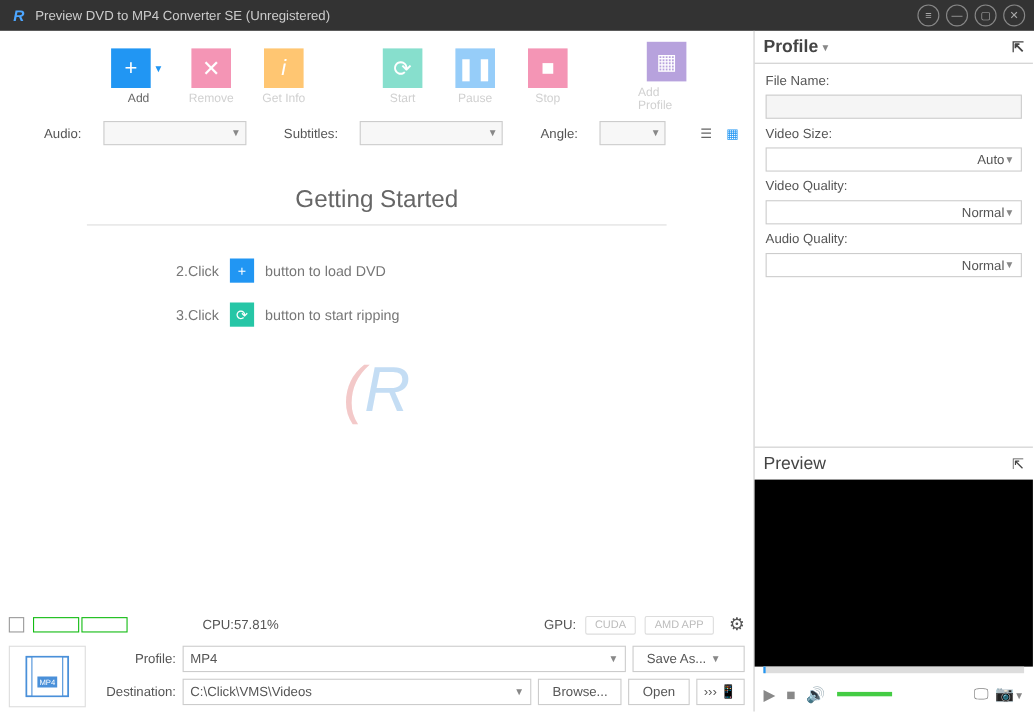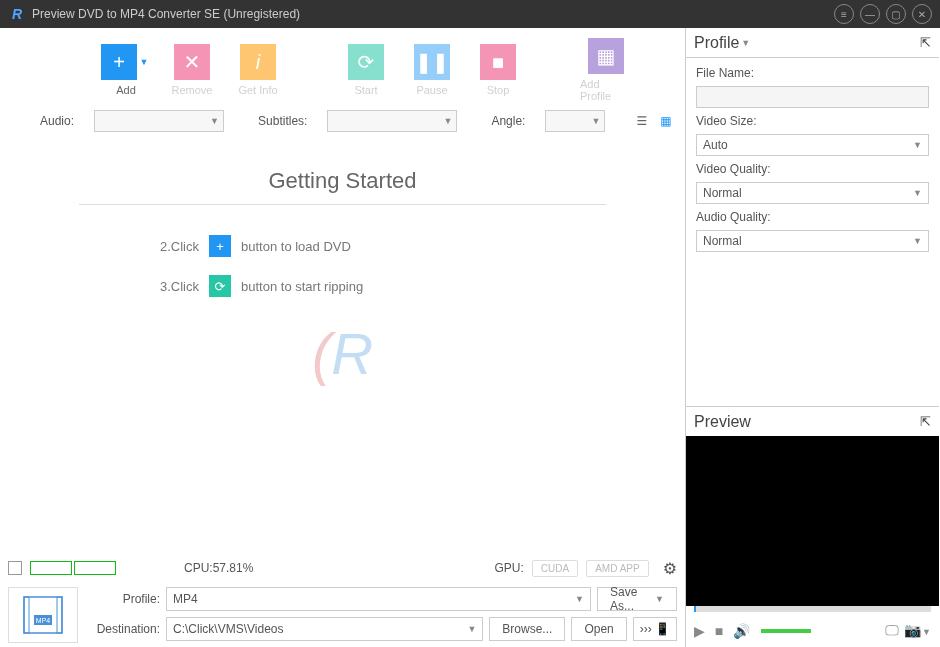--- a/index.html
+++ b/index.html
@@ -53,26 +53,26 @@
 .thumb { width: 70px; height: 56px; border: 1px solid #ddd; display: flex; align-items: center; justify-content: center; color: #4a90d9; font-size: 11px; }
 .dest-fields { flex: 1; display: flex; flex-direction: column; gap: 6px; }
 .dest-row { display: flex; align-items: center; gap: 6px; }
 .dest-row label { width: 72px; text-align: right; font-size: 12px; }
 .dest-combo { flex: 1; height: 24px; border: 1px solid #ccc; display: flex; align-items: center; padding: 0 6px; background: #fff; justify-content: space-between; cursor: pointer; font-size: 12px; }
 .dest-btn { height: 24px; padding: 0 12px; border: 1px solid #ccc; background: #fff; cursor: pointer; font-size: 12px; display: flex; align-items: center; gap: 4px; }
 
 .footer { height: 26px; border-top: 1px solid #ddd; display: flex; align-items: center; padding: 0 8px; font-size: 12px; color: #666; }
 .footer-icon { margin-left: auto; cursor: pointer; }
 
-.profile-header { height: 30px; display: flex; align-items: center; padding: 0 8px; font-size: 16px; color: #444; border-bottom: 1px solid #ccc; }
+.profile-header { height: 30px; display: flex; align-items: center; padding: 0 8px; font-size: 16px; color: #444; border-bottom: 1px solid #ccc; font-weight: bold; }
 .profile-header .expand { margin-left: auto; cursor: pointer; font-size: 13px; }
 .profile-body { padding: 8px 10px; display: flex; flex-direction: column; gap: 6px; }
 .profile-body label { font-size: 12px; color: #555; }
 .p-input { height: 22px; border: 1px solid #ccc; background: #f5f5f5; width: 100%; }
-.p-combo { height: 22px; border: 1px solid #ccc; background: #fff; display: flex; align-items: center; justify-content: space-between; padding: 0 6px; cursor: pointer; font-size: 12px; }
+.p-combo { height: 22px; border: 1px solid #ccc; background: #fff; display: flex; align-items: center; justify-content: flex-end; padding: 0 6px; cursor: pointer; font-size: 12px; }
 
 .preview-header { height: 30px; display: flex; align-items: center; padding: 0 8px; font-size: 16px; color: #444; border-top: 1px solid #ccc; margin-top: auto; }
 .preview-header .expand { margin-left: auto; cursor: pointer; font-size: 13px; }
 .preview-video { height: 170px; background: #000; margin: 0 0px; }
 .preview-time { text-align: center; padding: 6px 0; font-size: 11px; color: #555; }
 .preview-slider { height: 6px; background: #ddd; margin: 0 8px 6px; position: relative; }
 .preview-slider .fill { position: absolute; left: 0; top: 0; bottom: 0; width: 2px; background: #2196f3; }
 .preview-controls { display: flex; align-items: center; padding: 4px 8px 8px; gap: 10px; }
 .pc-btn { cursor: pointer; color: #888; font-size: 14px; }
 .vol-slider { width: 50px; height: 4px; background: #4c4; }
@@ -193,21 +193,21 @@
           <text x="21" y="28" font-size="7" fill="#fff" text-anchor="middle">MP4</text>
         </svg>
       </div>
       <div class="dest-fields">
         <div class="dest-row">
           <label>Profile:</label>
           <div class="dest-combo">
             <span>MP4</span>
             <span class="tri">▼</span>
           </div>
-          <div class="dest-btn" style="width:80px;">
+          <div class="dest-btn" style="width:102px;">
             <span>Save As...</span>
             <span class="tri">▼</span>
           </div>
         </div>
         <div class="dest-row">
           <label>Destination:</label>
           <div class="dest-combo">
             <span>C:\Click\VMS\Videos</span>
             <span class="tri">▼</span>
           </div>

